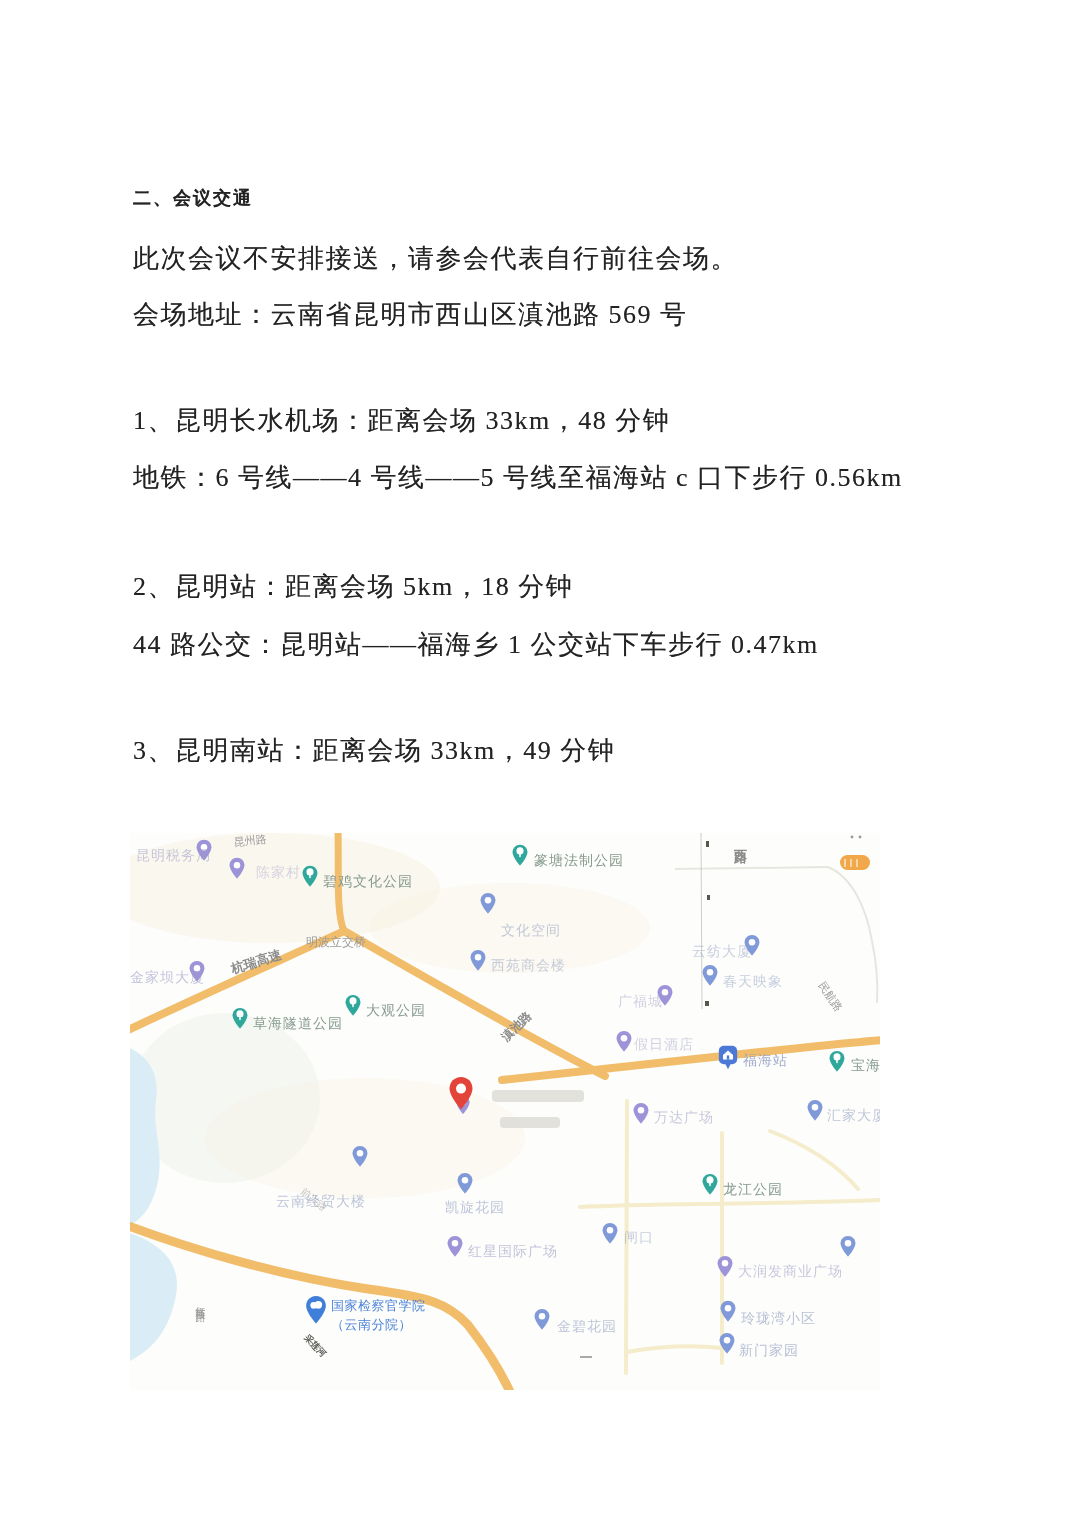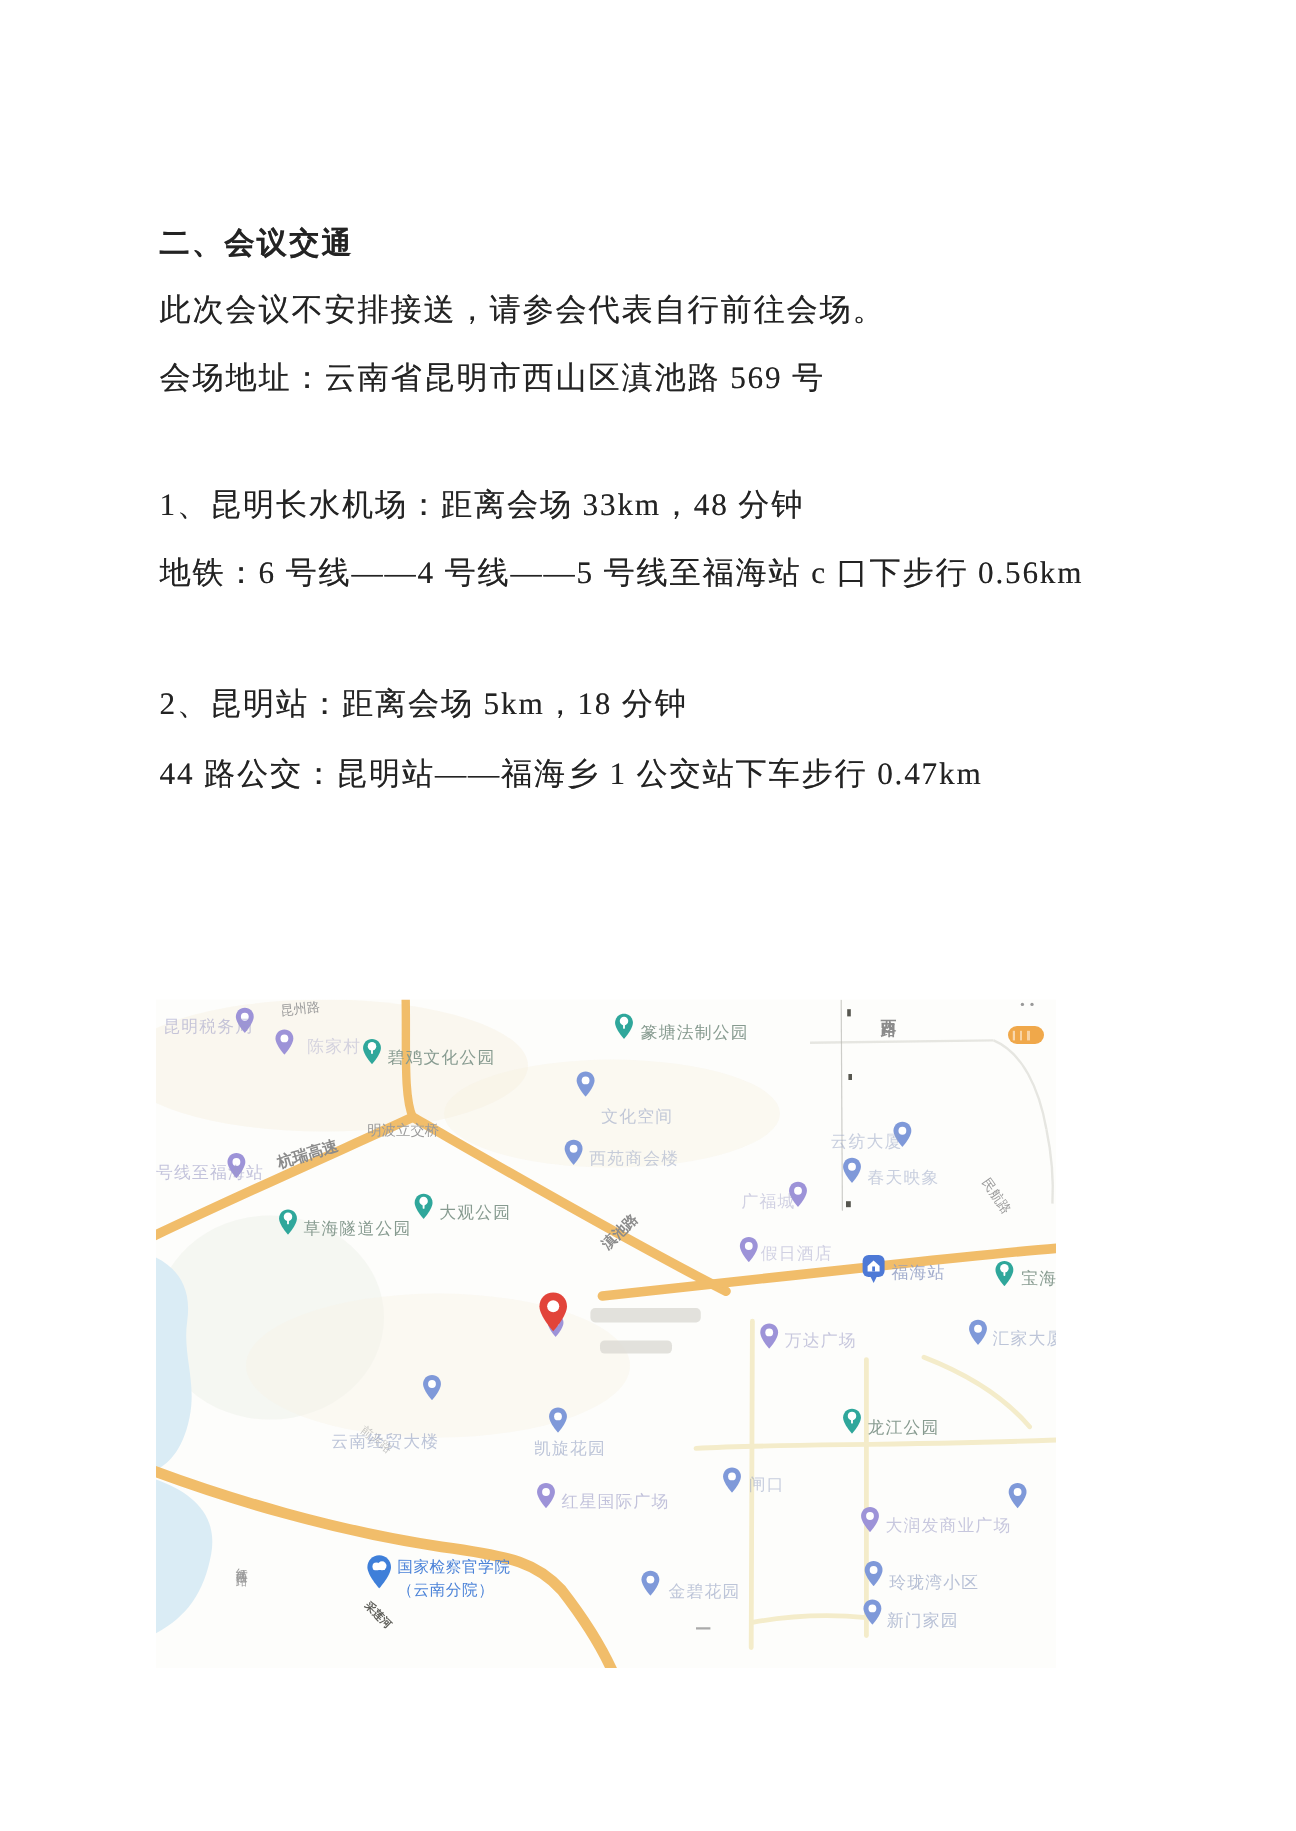--- a/index.html
+++ b/index.html
@@ -1,20 +1,20 @@
 <!DOCTYPE html>
 <html><head>
 <meta charset="utf-8">
 <style>
   html,body{margin:0;padding:0;background:#ffffff;}
   .page{position:relative;width:1080px;height:1526px;background:#ffffff;overflow:hidden;
         font-family:"Liberation Serif","DejaVu Serif",serif;color:#232323;}
   .tline{position:absolute;left:133px;white-space:nowrap;font-size:26px;letter-spacing:1.5px;
          text-shadow:0 0 .5px rgba(40,40,40,.55);}
-  .tline.head{font-weight:700;font-size:25px;letter-spacing:2px;}
+  .tline.head{font-weight:700;font-size:18px;letter-spacing:2px;}
   
   #map{position:absolute;left:130px;top:833px;width:750px;height:557px;overflow:hidden;
        background:#fdfdfb;filter:blur(.3px);font-family:"Liberation Sans","DejaVu Sans",sans-serif;}
   #map svg.base{position:absolute;left:0;top:0;}
   .rlab{position:absolute;color:#9a9a9a;white-space:nowrap;transform-origin:left top;z-index:3;}
   .rlab.dark{color:#8b8b8b;font-weight:700;}
   .rlab.vert{writing-mode:vertical-rl;letter-spacing:2px;}
   .rlab.ink{color:#5d5d58;font-weight:700;}
   .rlab.faint{opacity:.55;}
   .pin{position:absolute;transform:translate(-50%,-100%);z-index:4;line-height:0;}
@@ -38,20 +38,21 @@
   <div class="tline head" style="top:186px">二、会议交通</div>
   <div class="tline" style="top:241px">此次会议不安排接送，请参会代表自行前往会场。</div>
   <div class="tline" style="top:297px">会场地址：云南省昆明市西山区滇池路 569 号</div>
 
   <div class="tline" style="top:403px">1、昆明长水机场：距离会场 33km，48 分钟</div>
   <div class="tline" style="top:460px">地铁：6 号线——4 号线——5 号线至福海站 c 口下步行 0.56km</div>
 
   <div class="tline" style="top:569px">2、昆明站：距离会场 5km，18 分钟</div>
   <div class="tline" style="top:627px">44 路公交：昆明站——福海乡 1 公交站下车步行 0.47km</div>
 
+  <div class="tline" style="top:733px">3、昆明南站：距离会场 33km，49 分钟</div>
 
   <div id="map">
     <svg class="base" width="750" height="557" viewBox="0 0 750 557">
 
       <ellipse cx="140" cy="55" rx="170" ry="55" fill="#f6f0e0" opacity="0.45"></ellipse>
       <ellipse cx="380" cy="95" rx="140" ry="45" fill="#f6f0e0" opacity="0.35"></ellipse>
       <ellipse cx="95" cy="265" rx="95" ry="85" fill="#eef2e9" opacity="0.5"></ellipse>
       <ellipse cx="235" cy="305" rx="160" ry="60" fill="#f7f3e6" opacity="0.4"></ellipse>
 
       <path d="M0,215 C18,224 30,240 26,268 C22,296 34,318 28,348 C22,378 8,388 0,392 Z" fill="#daecf5"></path>
@@ -127,21 +128,21 @@
       <div class="plab blue" style="left: 371px; top: 66px; opacity: 0.55; margin-top: 23px;">文化空间</div>
       <div class="pin" style="left: 348px; top: 139px;"><svg width="17" height="23" viewBox="0 0 24 32">
           <path d="M12 1C6 1 1.5 5.6 1.5 11.5c0 7.5 10.5 19 10.5 19s10.5-11.5 10.5-19C22.5 5.6 18 1 12 1z" fill="#7f99d9"></path>
           <circle cx="12" cy="11.5" r="4.6" fill="#fff"></circle>
         </svg></div>
       <div class="plab blue" style="left: 361px; top: 124px; opacity: 0.5;">西苑商会楼</div>
       <div class="pin" style="left: 67px; top: 150px;"><svg width="17" height="23" viewBox="0 0 24 32">
           <path d="M12 1C6 1 1.5 5.6 1.5 11.5c0 7.5 10.5 19 10.5 19s10.5-11.5 10.5-19C22.5 5.6 18 1 12 1z" fill="#9d93d8"></path>
           <circle cx="12" cy="11.5" r="4.6" fill="#fff"></circle>
         </svg></div>
-      <div class="plab purple" style="left: 0px; top: 136px; opacity: 0.6;">号线至福海站</div>
+      <div class="plab purple" style="left: 0px; top: 136px; opacity: 0.6;">金家坝大厦</div>
       <div class="pin" style="left: 223px; top: 184px;"><svg width="17" height="23" viewBox="0 0 24 32">
           <path d="M12 1C6 1 1.5 5.6 1.5 11.5c0 7.5 10.5 19 10.5 19s10.5-11.5 10.5-19C22.5 5.6 18 1 12 1z" fill="#2fa79b"></path>
           <circle cx="12" cy="9.5" r="5" fill="#fff"></circle>
           <rect x="10.9" y="13.5" width="2.2" height="5" rx="1" fill="#fff"></rect>
         </svg></div>
       <div class="plab park" style="left: 236px; top: 169px;">大观公园</div>
       <div class="pin" style="left: 110px; top: 197px;"><svg width="17" height="23" viewBox="0 0 24 32">
           <path d="M12 1C6 1 1.5 5.6 1.5 11.5c0 7.5 10.5 19 10.5 19s10.5-11.5 10.5-19C22.5 5.6 18 1 12 1z" fill="#2fa79b"></path>
           <circle cx="12" cy="9.5" r="5" fill="#fff"></circle>
           <rect x="10.9" y="13.5" width="2.2" height="5" rx="1" fill="#fff"></rect>

